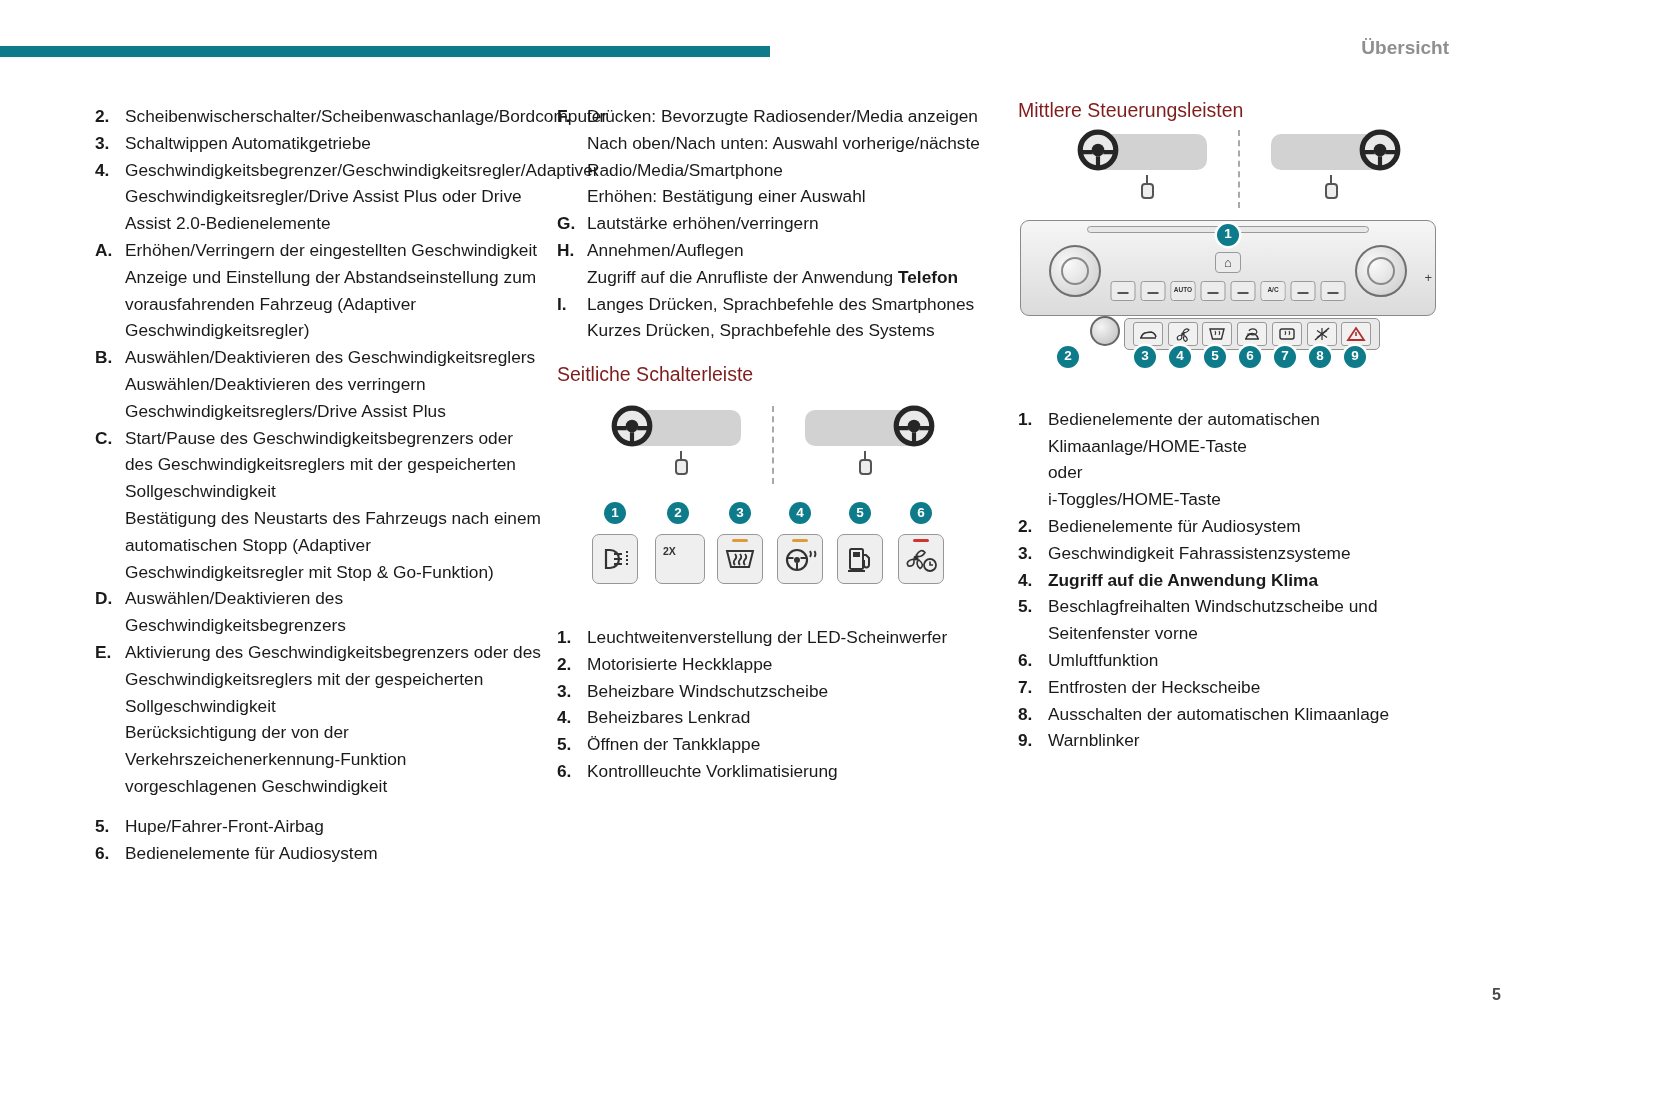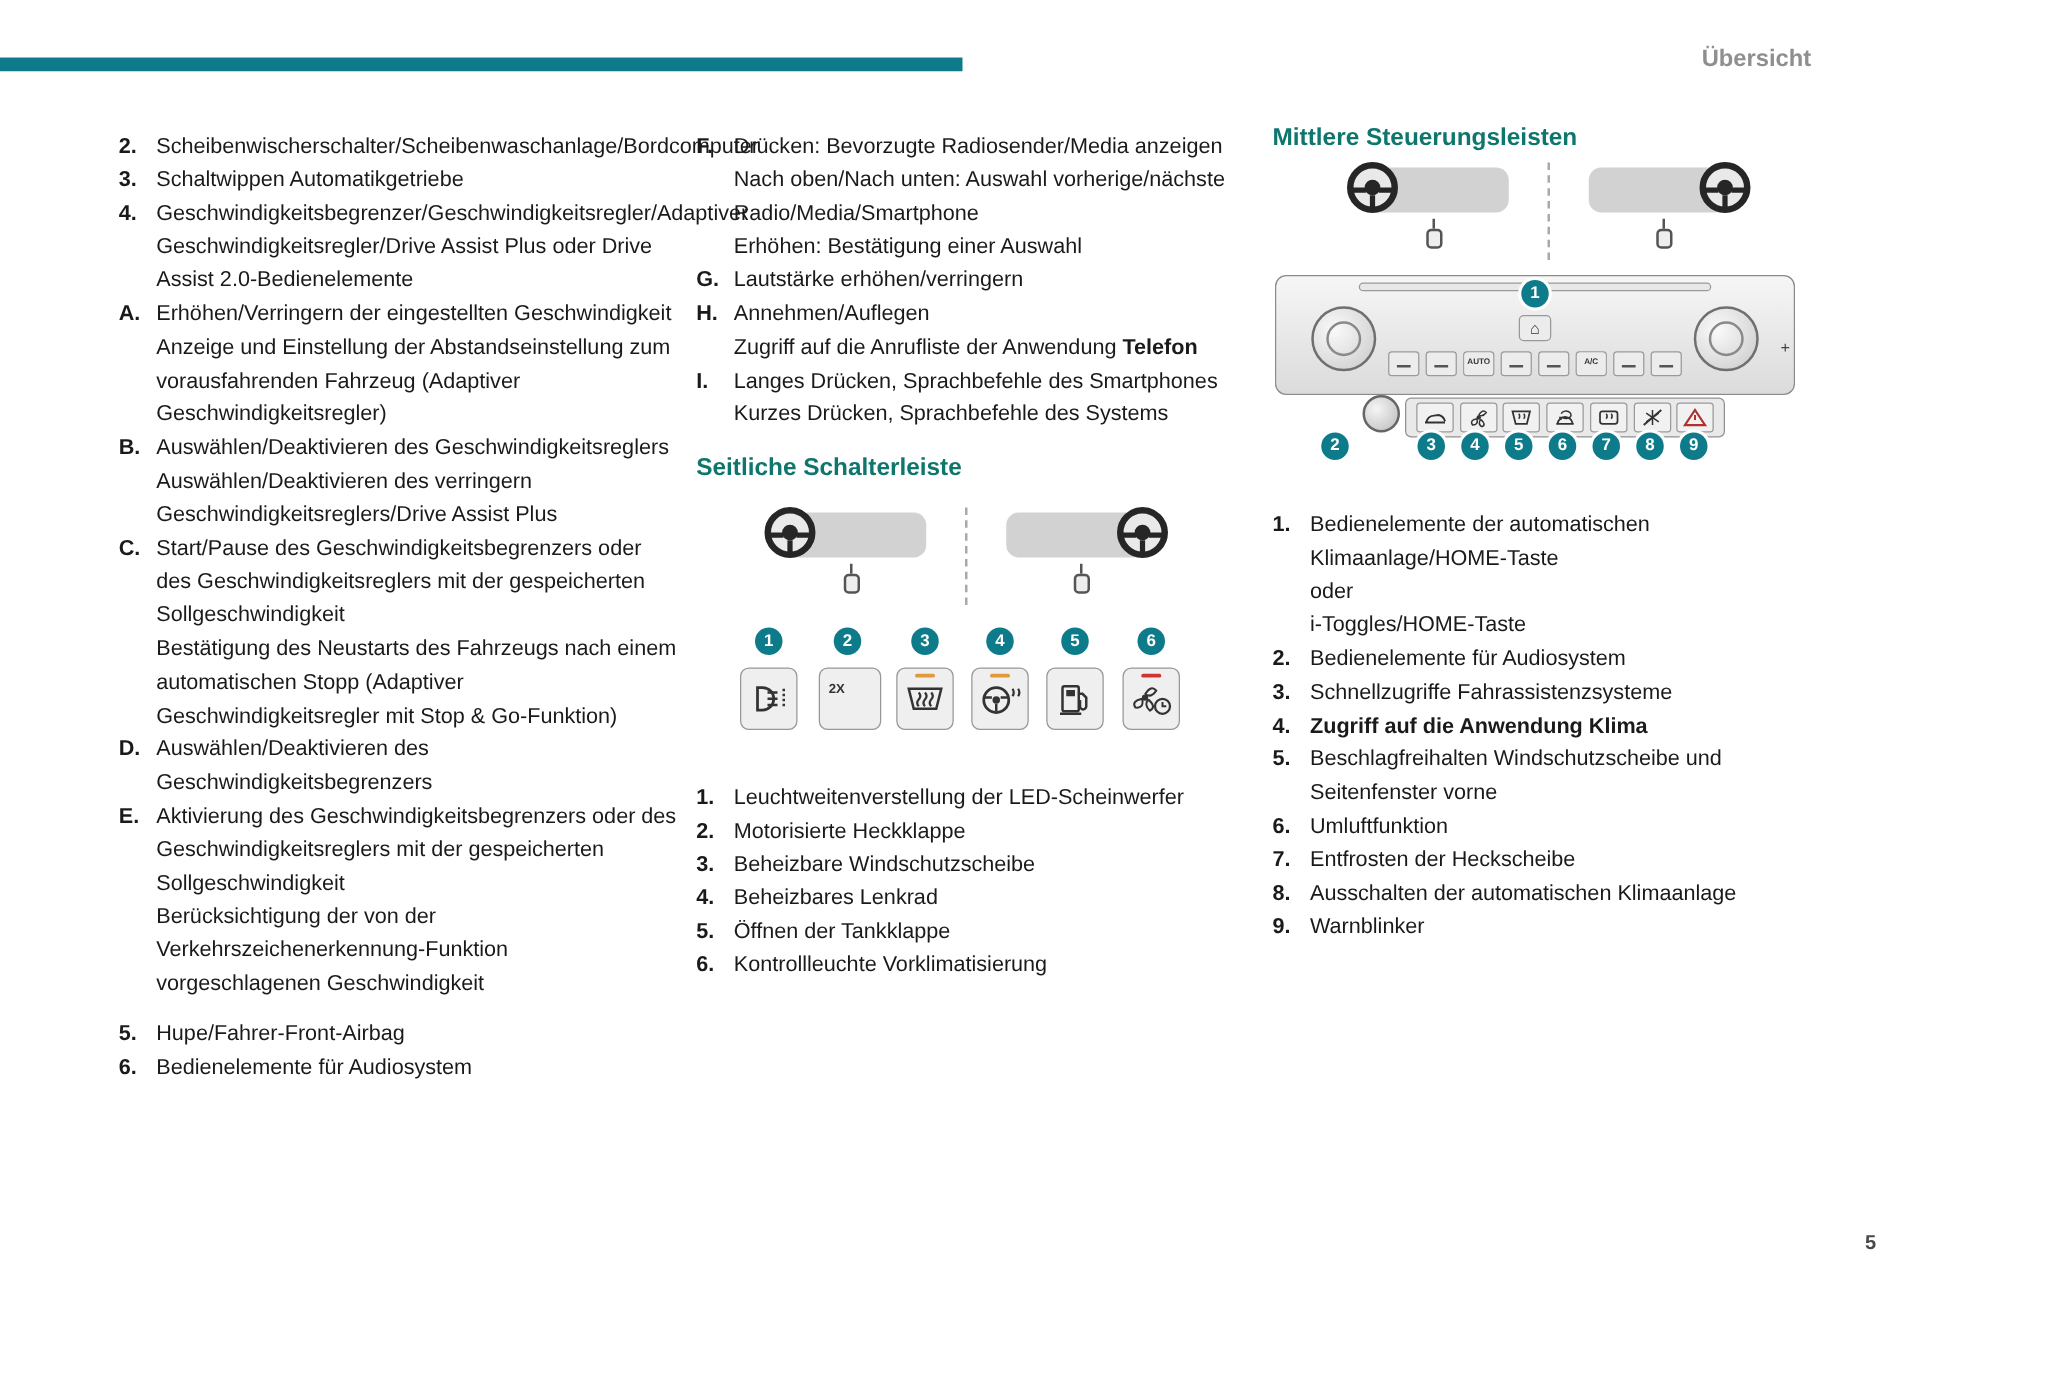--- a/index.html
+++ b/index.html
@@ -14,21 +14,21 @@
   .col{position:absolute;top:103px;font-size:17.3px;line-height:26.8px;}
   .col1{left:95px;width:447px;}
   .col2{left:557px;width:432px;}
   .col3{left:1018px;top:97px;width:442px;}
 
   .list-item{display:flex;align-items:flex-start;}
   .li-label{flex:0 0 30px;font-weight:bold;}
   .li-lines{flex:1;min-width:0;}
   .gap-top{margin-top:13px;}
 
-  h2.sec{font-size:19.5px;font-weight:bold;color:#0f766e;}
+  h2.sec{font-size:19.5px;font-weight:normal;color:#7f1d1d;}
   .col2 h2.sec{margin-top:17px;}
   .col3 h2.sec{margin-bottom:10px;}
 
   .badge{width:22px;height:22px;border-radius:50%;background:var(--accent,#0e7b8b);color:#fff;
          font-size:13.5px;font-weight:bold;display:flex;align-items:center;justify-content:center;
          box-shadow:0 0 0 2.5px #fff;}
 
   
   .wheels-row{display:flex;justify-content:center;align-items:flex-start;gap:16px;}
   .wheel-unit{width:150px;display:flex;flex-direction:column;align-items:center;}
@@ -493,21 +493,21 @@
         <div class="list-item">
           <span class="li-label">2.</span>
           <span class="li-lines">
             <div class="line"><span>Bedienelemente für Audiosystem</span></div>
           </span>
         </div>
 
         <div class="list-item">
           <span class="li-label">3.</span>
           <span class="li-lines">
-            <div class="line"><span>Schnellzugriffe Fahrassistenzsysteme</span></div>
+            <div class="line"><span>Geschwindigkeit Fahrassistenzsysteme</span></div>
           </span>
         </div>
 
         <div class="list-item">
           <span class="li-label">4.</span>
           <span class="li-lines">
             <div class="line"><b>Zugriff auf die Anwendung Klima</b></div>
           </span>
         </div>
 

